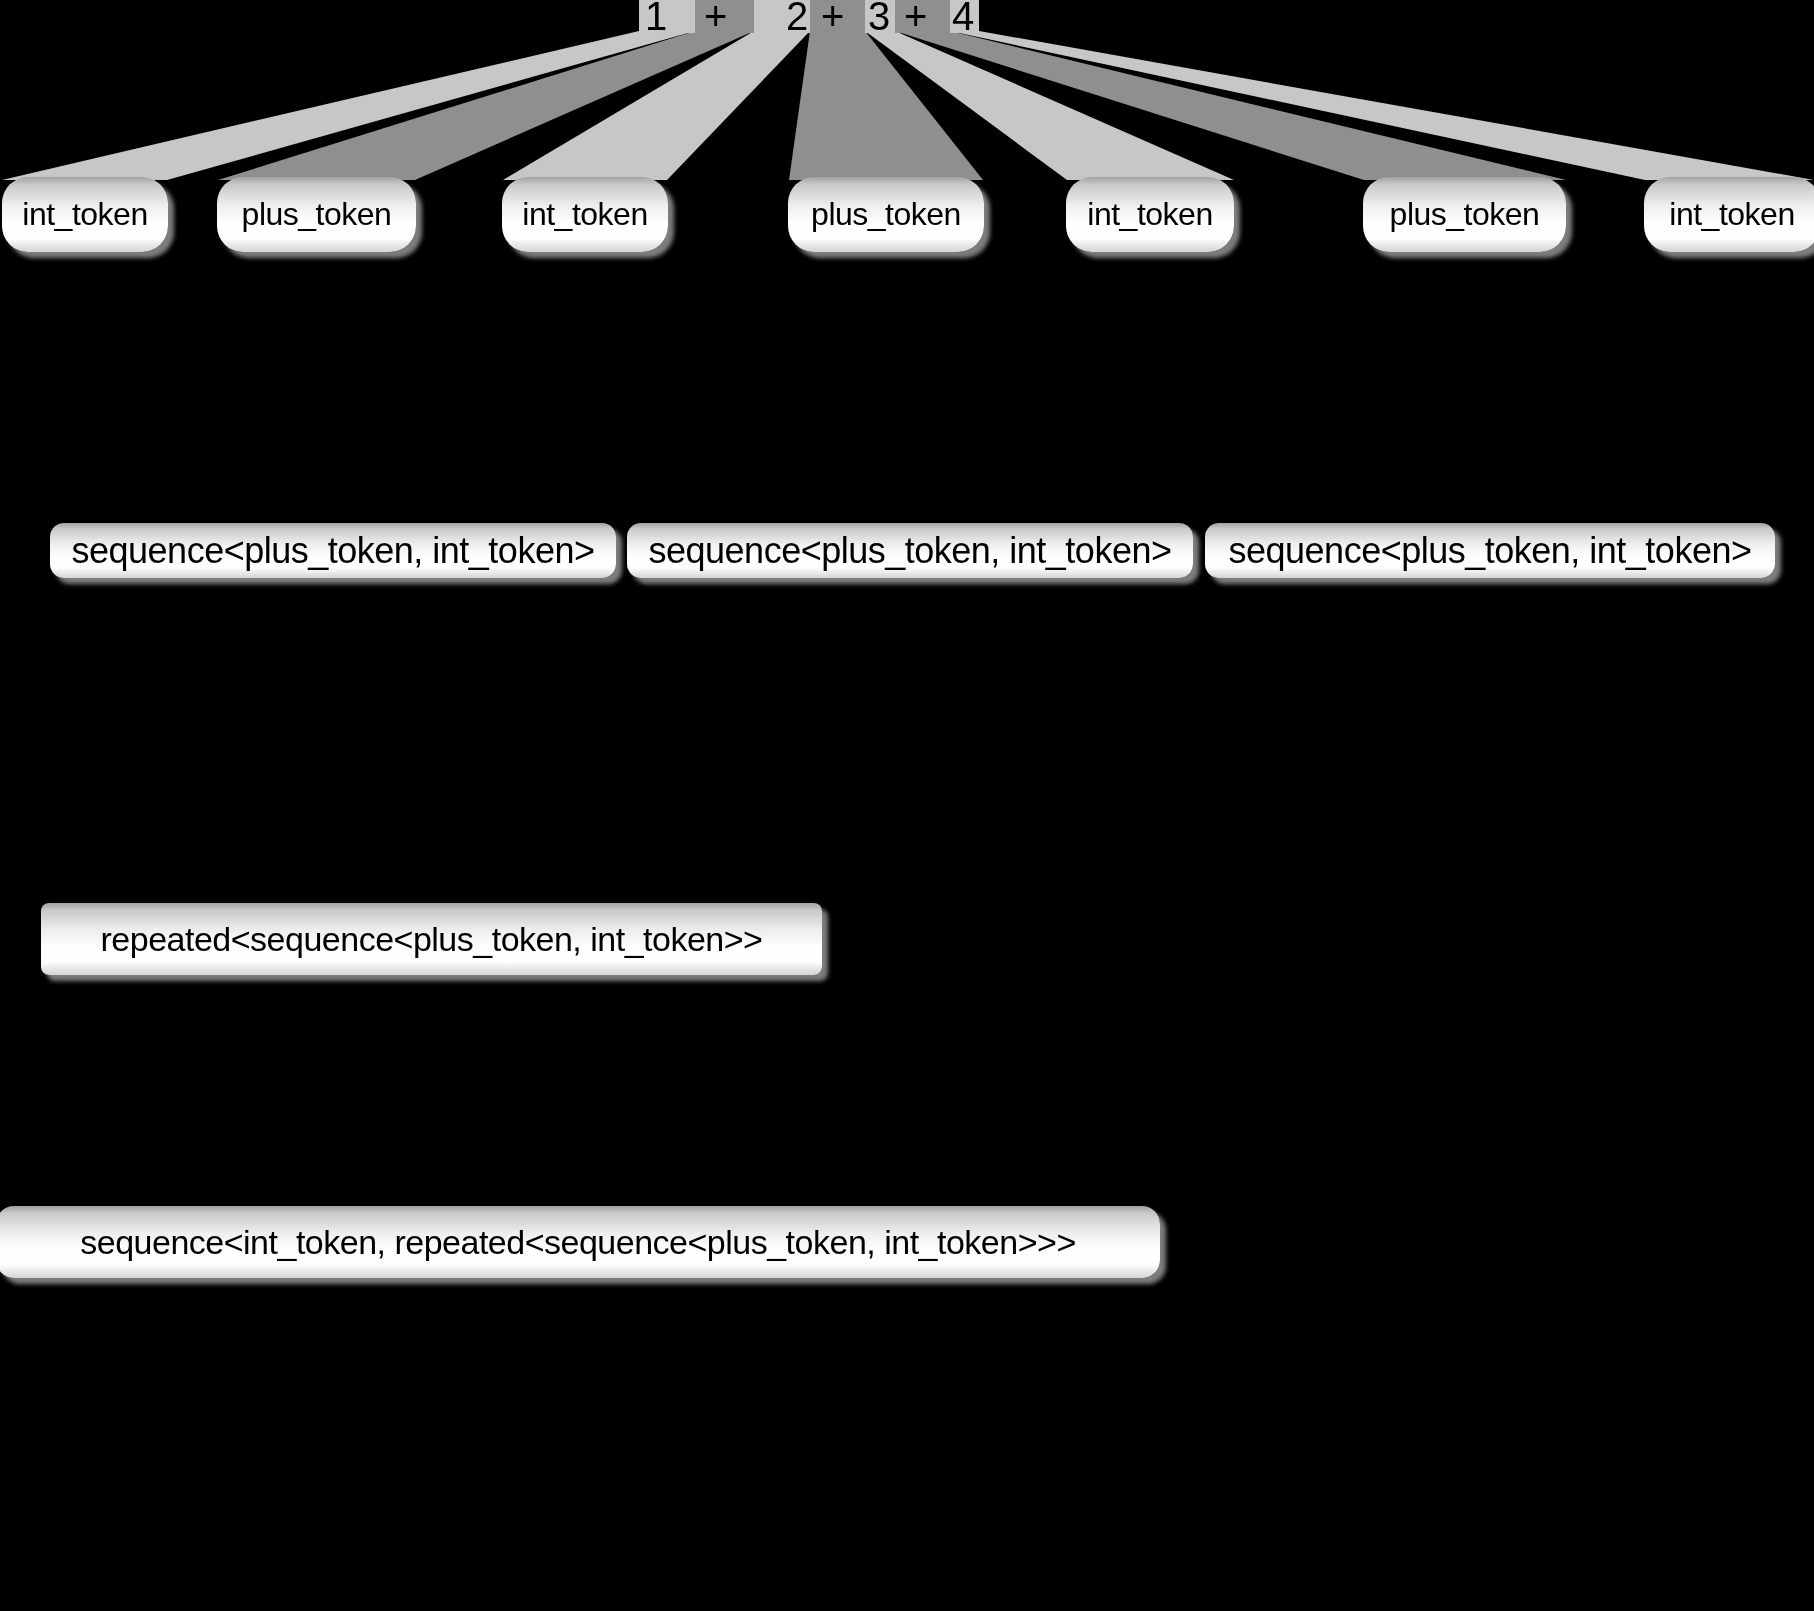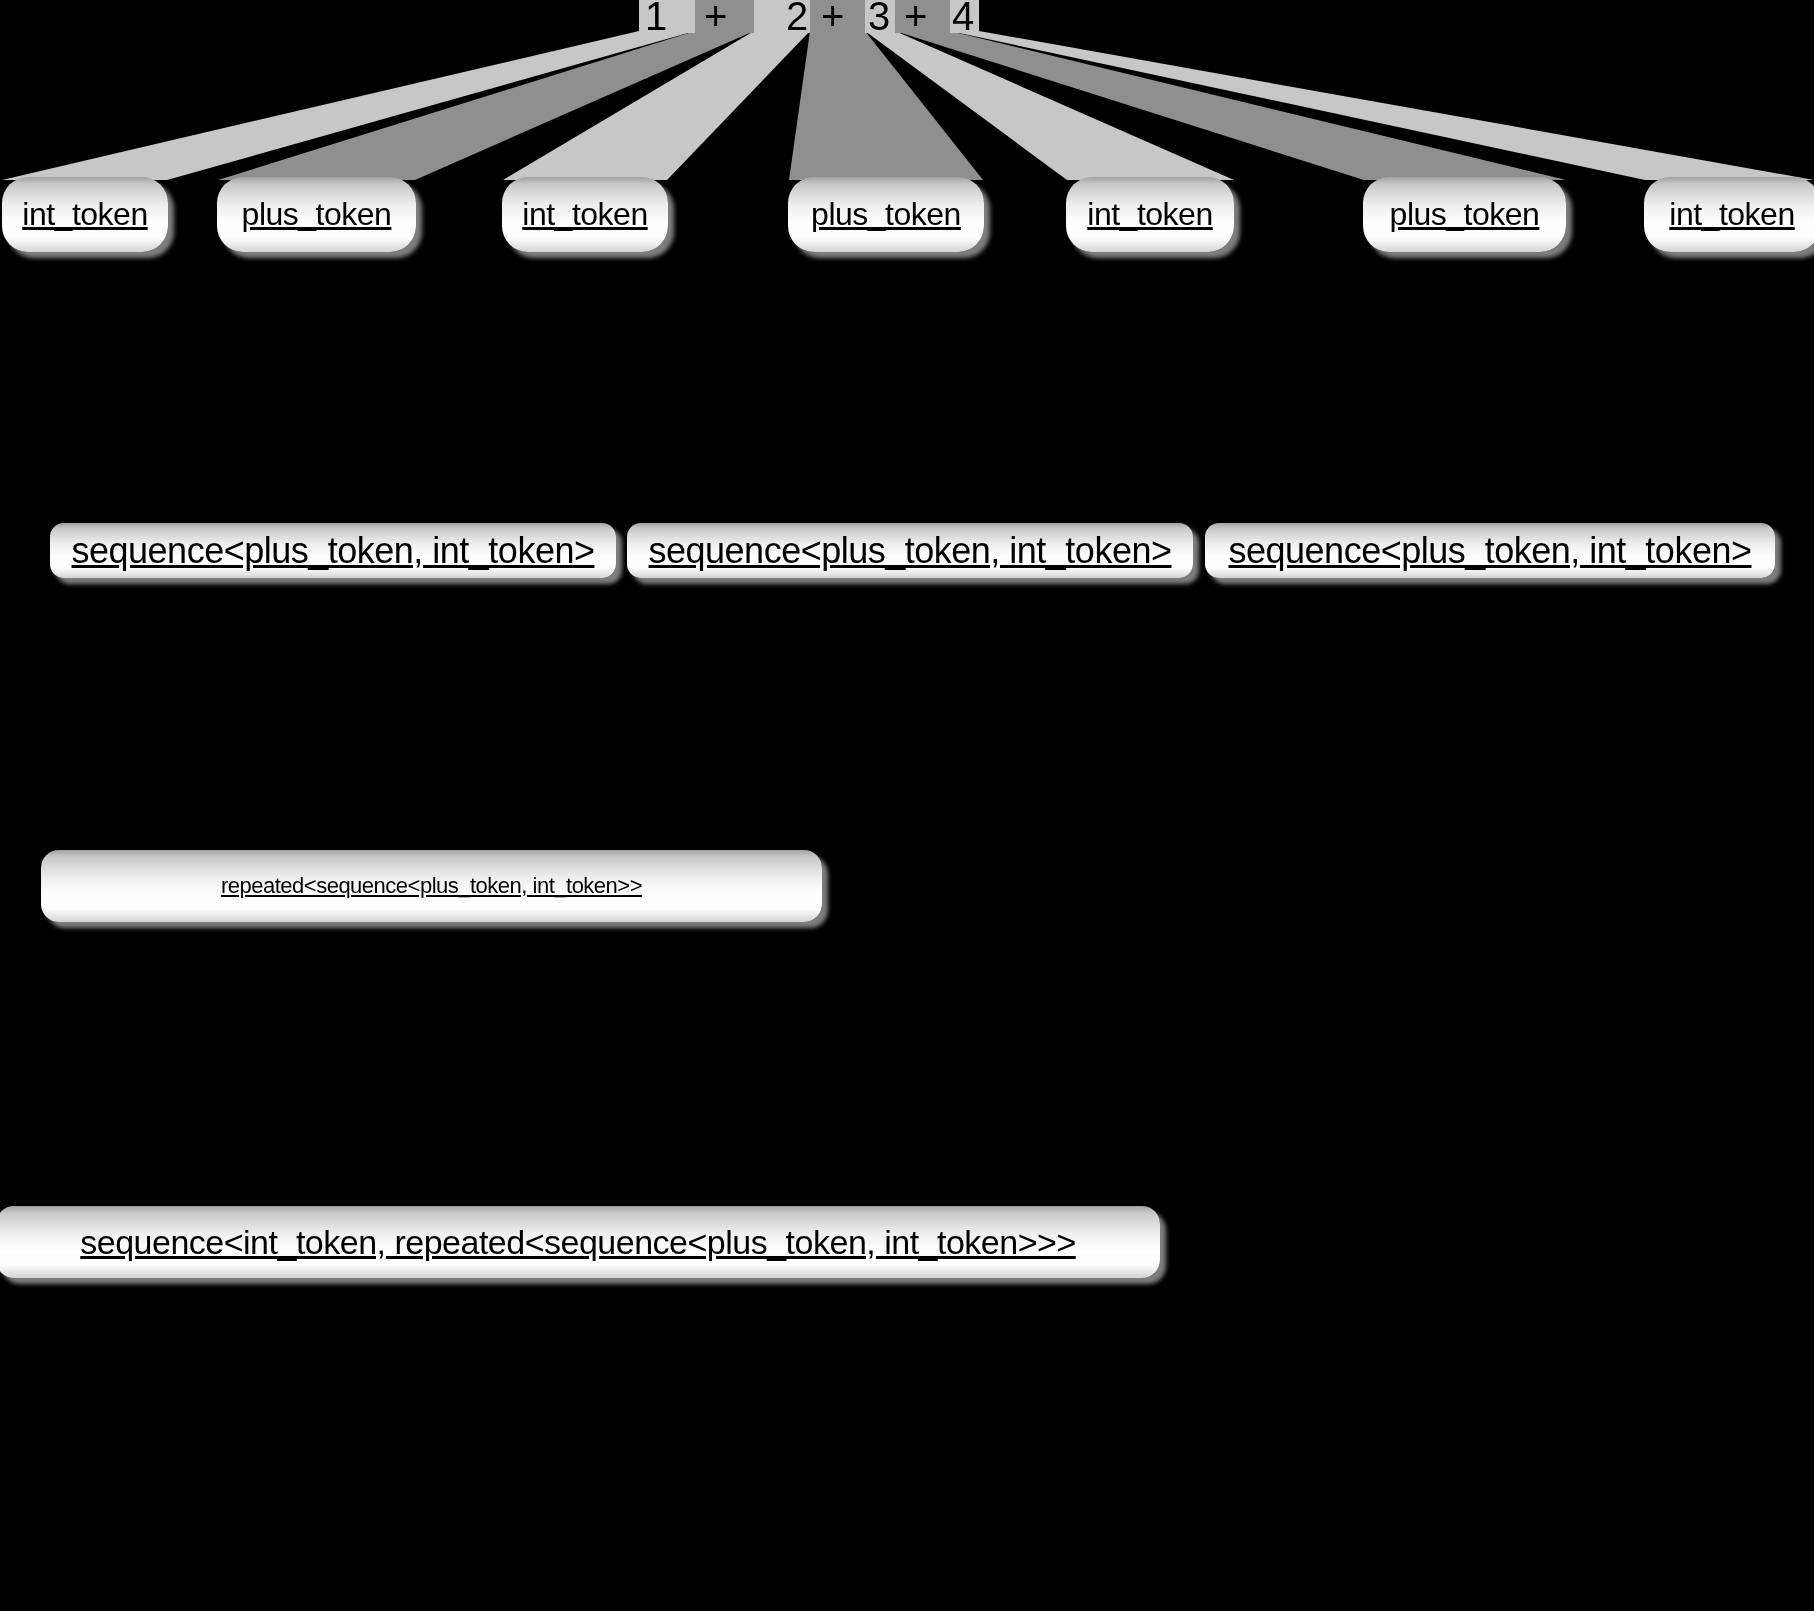--- a/index.html
+++ b/index.html
@@ -30,25 +30,24 @@
   .seg7{left:950px;width:29px;} .seg7 .tokglyph{left:2px;}
 
   
   .box{
     position:absolute;
     background:linear-gradient(180deg,#a2a2a2 0%,#c9c9c9 10%,#eeeeee 38%,#ffffff 62%,#fdfdfd 82%,#d4d4d4 100%);
     box-shadow:6px 6px 4px #7d7d7d;
     display:flex;align-items:center;justify-content:center;
     color:#000;white-space:nowrap;
     letter-spacing:-0.5px;
-    text-decoration:underline;
   }
   .row1{top:177px;height:75px;border-radius:26px;font-size:32px;}
   .row2{top:523px;height:55px;border-radius:14px;font-size:36px;}
-  .row3{top:850px;height:72px;border-radius:18px;font-size:22px;}
+  .row3{top:903px;height:72px;border-radius:8px;font-size:34px;}
   .row4{top:1206px;height:72px;border-radius:18px;font-size:34px;}
 
   .t1{left:2px;width:166px;}
   .t2{left:217px;width:199px;}
   .t3{left:502px;width:166px;}
   .t4{left:788px;width:196px;}
   .t5{left:1066px;width:168px;}
   .t6{left:1363px;width:203px;}
   .t7{left:1644px;width:176px;}
 

